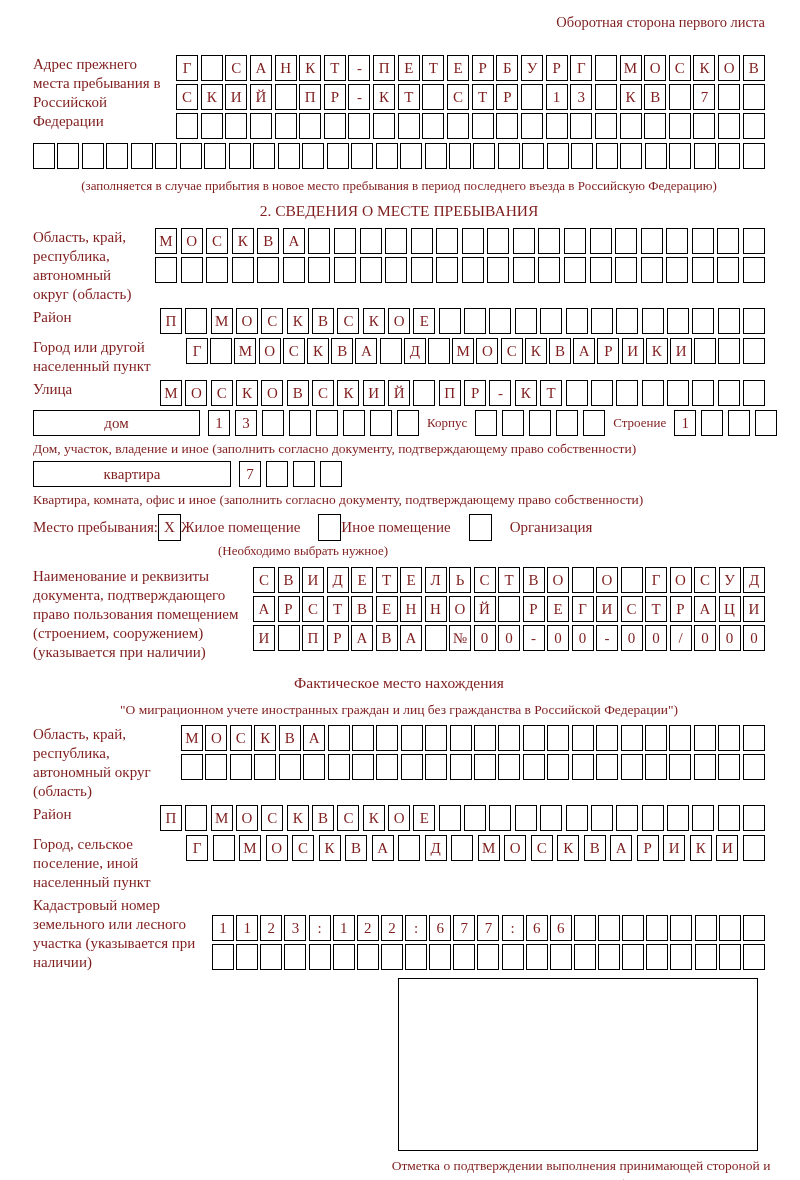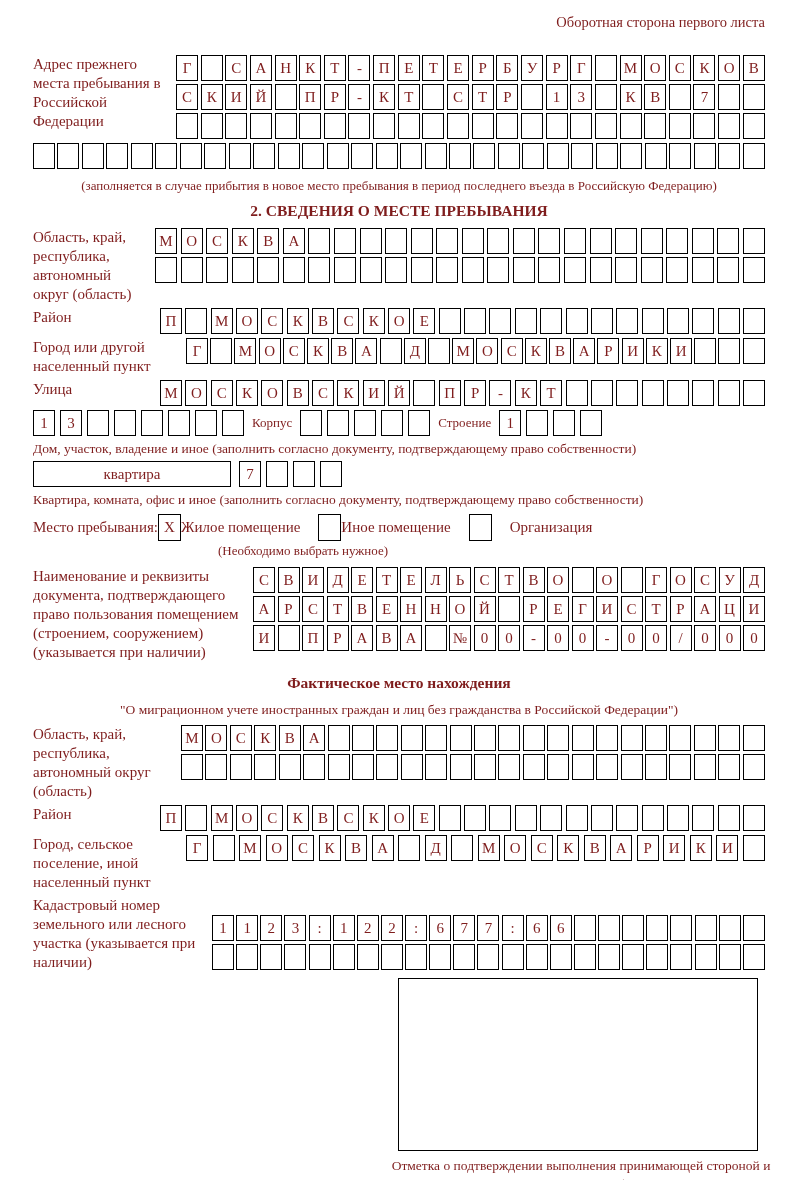--- a/index.html
+++ b/index.html
@@ -24,21 +24,21 @@
   .cell{
     width:20px; height:24px; flex:0 0 auto;
     border:1.6px solid #000; box-sizing:content-box;
     display:flex; align-items:center; justify-content:center;
     font-size:15px; font-family:"Liberation Serif", serif;
   }
   .fullrow{ margin-top:3px; }
 
   .note-c{ font-size:13px; text-align:center; line-height:17px; }
   .note-l{ font-size:13.5px; text-align:left; line-height:17px; margin:2px 0 4px 0; }
-  .sec-title{ text-align:center; font-weight:bold; font-size:15.5px; margin:8px 0 8px 0; }
+  .sec-title{ text-align:center; font-weight:normal; font-size:15.5px; margin:8px 0 8px 0; }
 
   .housebox{
     border:1.6px solid #000; height:24px; box-sizing:content-box;
     display:flex; align-items:center; justify-content:center; font-size:15px; flex:0 0 auto;
   }
   .w165{ width:165px; } .w196{ width:196px; }
   .inline-lab{ font-size:13px; white-space:nowrap; align-self:center; }
   .houserow{ display:flex; align-items:center; gap:8px; margin-bottom:4px; }
 
   .stayrow{ display:flex; align-items:center; gap:0; margin:6px 0 2px 0; font-size:15px; }
@@ -334,20 +334,21 @@
           <span class="cell"></span>
           <span class="cell"></span>
           <span class="cell"></span>
           <span class="cell"></span>
           <span class="cell"></span>
         </div>
     </div>
   </div>
 
   <div class="houserow">
+    <div class="housebox w165">дом</div>
     <div class="cells mini">
         <span class="cell">1</span>
         <span class="cell">3</span>
         <span class="cell"></span>
         <span class="cell"></span>
         <span class="cell"></span>
         <span class="cell"></span>
         <span class="cell"></span>
         <span class="cell"></span>
       </div>

